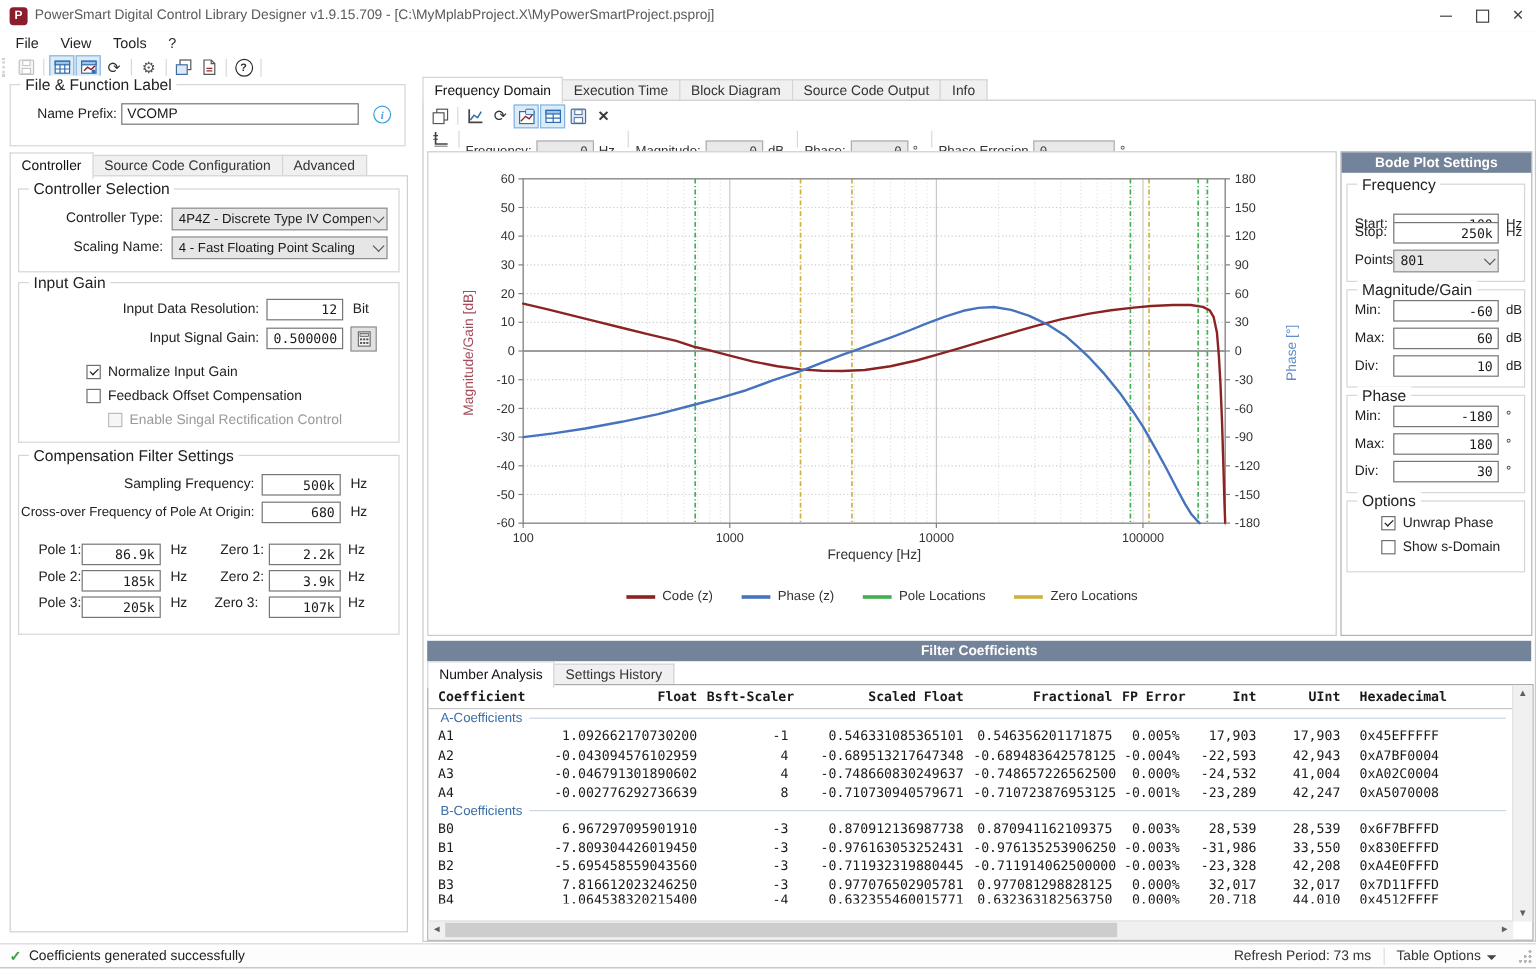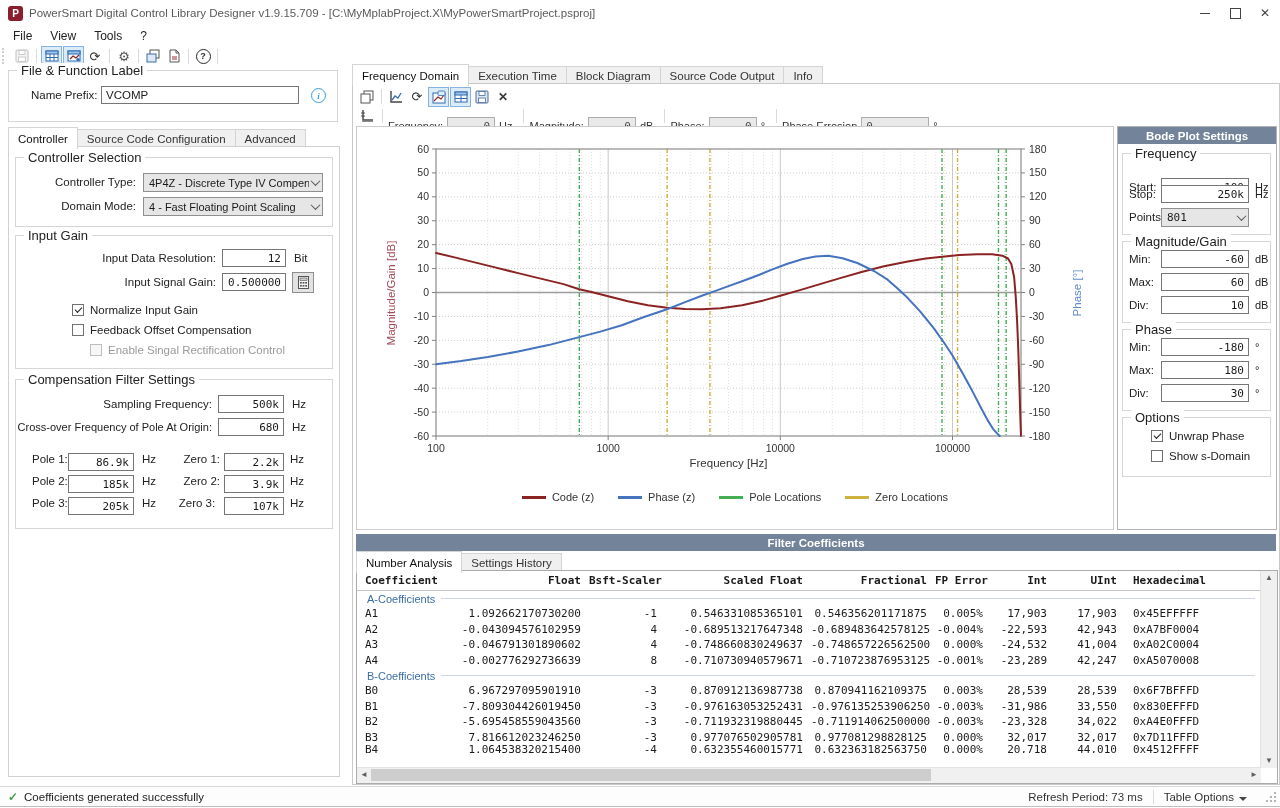--- a/index.html
+++ b/index.html
@@ -193,21 +193,21 @@
   </div>
 <div class="abs" id="left-tabpage" style="left:8px;top:146px;width:330px;height:629px;border:1px solid #d0d0d0;background:#fff;z-index:2;">
 
   <div class="group" style="left:6px;top:10px;width:316px;height:68px;">
     <span class="group-label">Controller Selection</span>
     <span class="lbl abs" style="left:0;top:18px;width:120px;text-align:right;">Controller Type:</span>
     <span class="dropdown abs" style="left:127px;top:15px;width:180px;font-size:11px;">
         <span style="overflow:hidden;white-space:nowrap;max-width:160px;">4P4Z - Discrete Type IV Compensator</span>
         <span class="chev"></span>
       </span>
-    <span class="lbl abs" style="left:0;top:42px;width:120px;text-align:right;">Domain Mode:</span>
+    <span class="lbl abs" style="left:0;top:42px;width:120px;text-align:right;">Scaling Name:</span>
     <span class="dropdown abs" style="left:127px;top:39px;width:180px;font-size:11px;">
         <span style="overflow:hidden;white-space:nowrap;max-width:160px;">4 - Fast Floating Point Scaling</span>
         <span class="chev"></span>
       </span>
   </div>
 
   <div class="group" style="left:6px;top:88px;width:316px;height:132px;">
     <span class="group-label">Input Gain</span>
     <span class="lbl abs" style="left:0;top:16px;width:200px;text-align:right;">Input Data Resolution:</span>
     <span class="input abs" style="left:206px;top:13px;width:64px;">12</span>
@@ -671,21 +671,21 @@
             <span class="cell l">0x830EFFFD</span>
           </div>
           <div class="grid-row trow">
             <span class="cell l">B2</span>
             <span class="cell r">-5.695458559043560</span>
             <span class="cell r">-3</span>
             <span class="cell r">-0.711932319880445</span>
             <span class="cell r">-0.711914062500000</span>
             <span class="cell r">-0.003%</span>
             <span class="cell r">-23,328</span>
-            <span class="cell r">34,022</span>
+            <span class="cell r">42,208</span>
             <span class="cell l">0xA4E0FFFD</span>
           </div>
           <div class="grid-row trow">
             <span class="cell l">B3</span>
             <span class="cell r">7.816612023246250</span>
             <span class="cell r">-3</span>
             <span class="cell r">0.977076502905781</span>
             <span class="cell r">0.977081298828125</span>
             <span class="cell r">0.000%</span>
             <span class="cell r">32,017</span>

